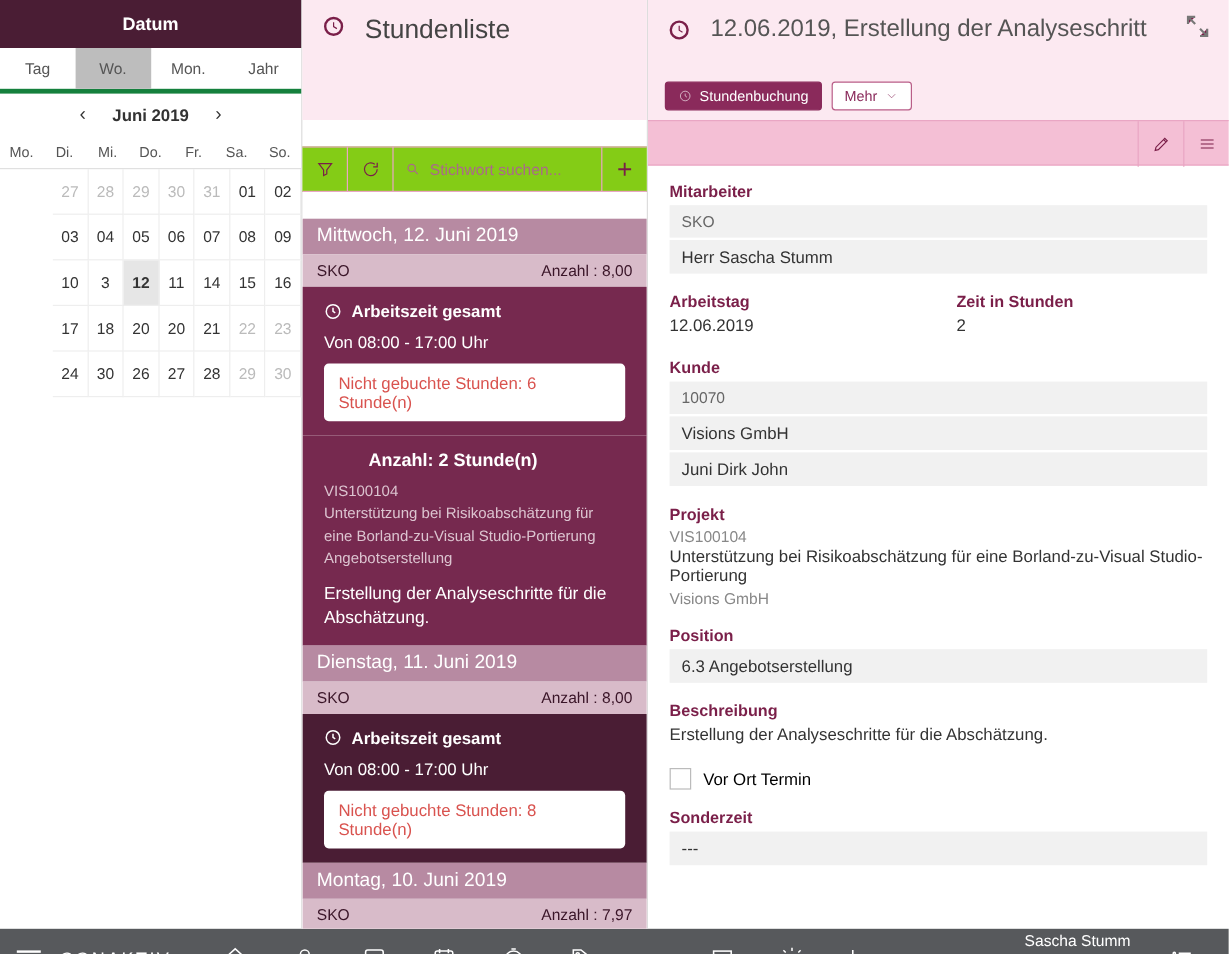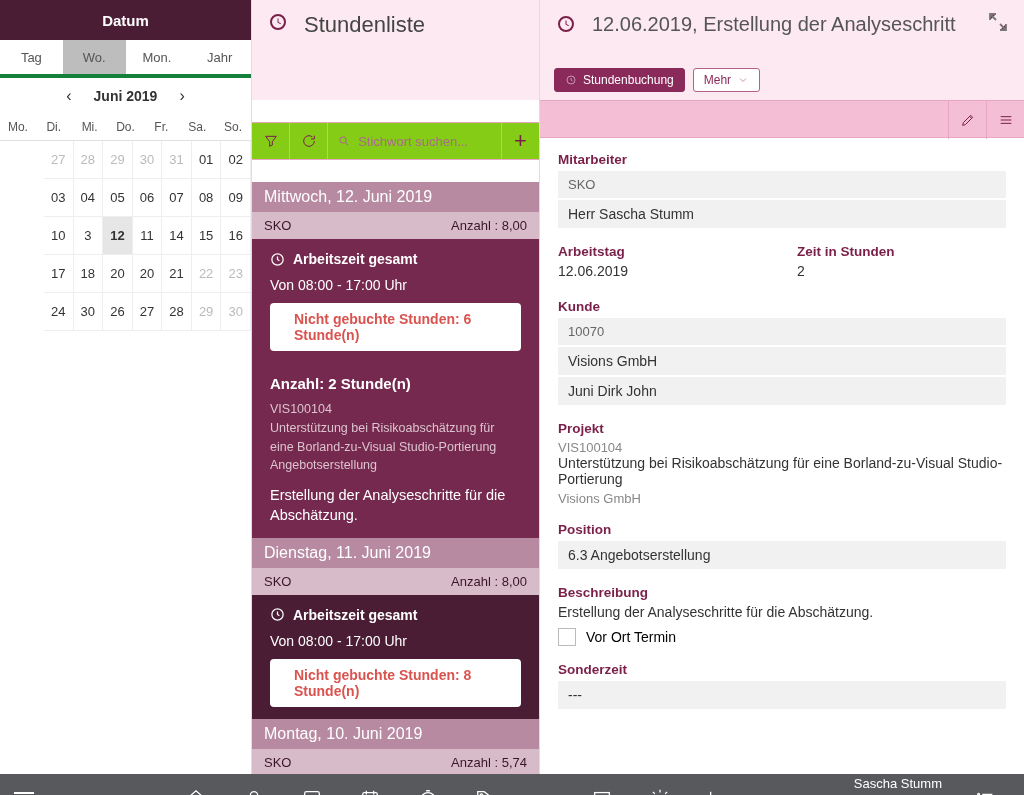--- a/index.html
+++ b/index.html
@@ -37,23 +37,23 @@
 .mid-toolbar .add { width: 38px; height: 38px; display:flex; align-items:center; justify-content:center; border-left: 1px solid #e9a6c4; cursor:pointer; color:#7a1f49; font-size:22px; }
 
 .mid-list { flex: 1; overflow: hidden; background: #fff; display:flex; flex-direction:column; }
 .day-header { background: #b78aa2; color: #fff; font-size: 16px; padding: 6px 12px; }
 .emp-row { background: #d8bbc9; display: flex; justify-content: space-between; padding: 6px 12px; font-size: 13px; color: #3a1528; }
 .work-block { background: #4a1d34; color: #fff; padding: 12px 18px; }
 .work-block.sel { background: #76294f; }
 .work-line1 { display:flex; align-items:center; gap:8px; font-weight:600; font-size:14px; }
 .work-line1 svg { width:15px; height:15px; fill:#fff; }
 .work-line2 { margin-top:10px; font-size:14px; }
-.unbooked { background:#fff; color:#d9534f; border-radius:4px; padding:8px 24px; margin-top:10px; font-size:14px; font-weight:700; }
+.unbooked { background:#fff; color:#d9534f; border-radius:4px; padding:8px 12px; margin-top:10px; font-size:14px; font-weight:400; }
 .entry-block { background: #76294f; color:#fff; padding: 12px 18px; }
-.entry-block .anz { font-weight:600; font-size:15px; margin-bottom:8px; }
+.entry-block .anz { font-weight:600; font-size:15px; margin-bottom:8px;margin-left:37px; }
 .entry-block .meta { font-size:12.5px; color:#dcc4d0; line-height:1.5; }
 .entry-block .desc { margin-top:10px; font-size:14.5px; line-height:1.4; }
 .sum-row { background:#f4bfd5; color:#4a1d34; font-weight:600; font-size:14px; padding:8px 12px; border-top:2px solid #ab7e96; }
 
 
 .right-head { background:#fce9f1; height:100px; padding:10px 14px 8px 14px; display:flex; flex-direction:column; justify-content:space-between; }
 .rh-top { display:flex; align-items:center; gap:14px; }
 .rh-top svg { width:24px; height:24px; fill:#7a1f49; flex-shrink:0; }
 .rh-top .title { font-size:20px; color:#555; font-weight:400; white-space:nowrap; overflow:hidden; flex:1; }
 .rh-top .expand { cursor:pointer; }
@@ -67,21 +67,21 @@
 
 .detail-body { flex:1; overflow-y:auto; padding:14px 18px; font-size:14px; }
 .fld-label { color:#7a1f49; font-weight:600; font-size:13.5px; margin-bottom:4px; }
 .fld-box { background:#f1f1f1; padding:6px 10px; margin-bottom:2px; font-size:14px; color:#333; }
 .fld-box.small { font-size:13px; color:#666; }
 .section { margin-bottom:16px; }
 .two-col { display:flex; gap:30px; }
 .two-col > div { flex:1; }
 .plain-val { color:#333; margin-bottom:4px; }
 .muted { color:#888; font-size:13px; }
-.checkbox-row { display:flex; align-items:center; gap:10px; margin-top:8px; }
+.checkbox-row { display:flex; align-items:center; gap:10px; margin-top:20px; }
 .checkbox-row .cb { width:18px; height:18px; border:1px solid #bbb; background:#fff; }
 
 
 .bottom-bar { height:50px; background:#57595c; display:flex; align-items:center; padding:0 14px; gap:8px; color:#fff; }
 .bottom-bar .burger { display:flex; flex-direction:column; gap:4px; margin-right:8px; cursor:pointer; }
 .bottom-bar .burger span { display:block; width:20px; height:2px; background:#fff; }
 .bottom-bar .logo { font-size:15px; letter-spacing:2px; font-weight:500; margin-right:20px; }
 .bottom-bar .nav-ico { width:50px; height:50px; display:flex; align-items:center; justify-content:center; cursor:pointer; }
 .bottom-bar .nav-ico svg { width:22px; height:22px; stroke:#fff; fill:none; stroke-width:1.4; }
 .bottom-bar .spacer { flex:1; }
@@ -225,21 +225,21 @@
             </svg>
             <span>Arbeitszeit gesamt</span>
           </div>
         <div class="work-line2">Von 08:00 - 17:00 Uhr</div>
         <div class="unbooked">Nicht gebuchte Stunden: 8 Stunde(n)</div>
       </div>
 
       <div class="day-header">Montag, 10. Juni 2019</div>
       <div class="emp-row">
         <span>SKO</span>
-        <span><span>Anzahl :</span> <span>5,74</span></span>
+        <span><span>Anzahl :</span> <span>7,97</span></span>
       </div>
       <div class="sum-row">Summe Stunden : 25,75</div>
     </div>
   </div>
 
   <div class="col-right">
     <div class="right-head">
       <div class="rh-top">
         <svg viewBox="0 0 24 24">
             <path d="M12 4a8 8 0 1 0 8 8 8 8 0 0 0-8-8zm0 14a6 6 0 1 1 6-6 6 6 0 0 1-6 6zm.5-9.5h-1v4l3 1.8.5-.9-2.5-1.5z"></path>

